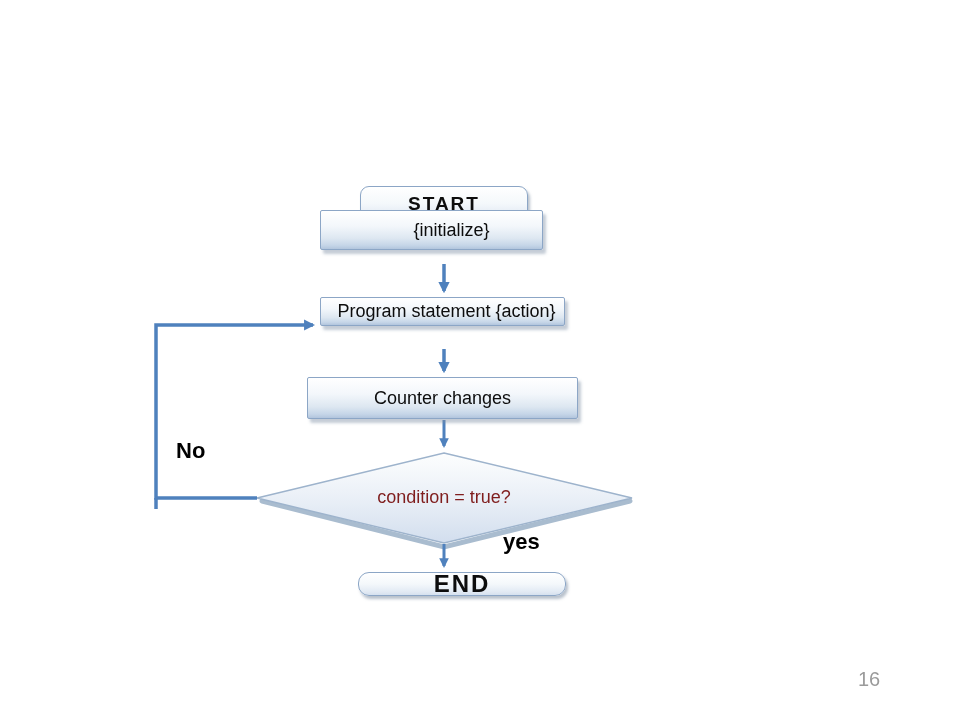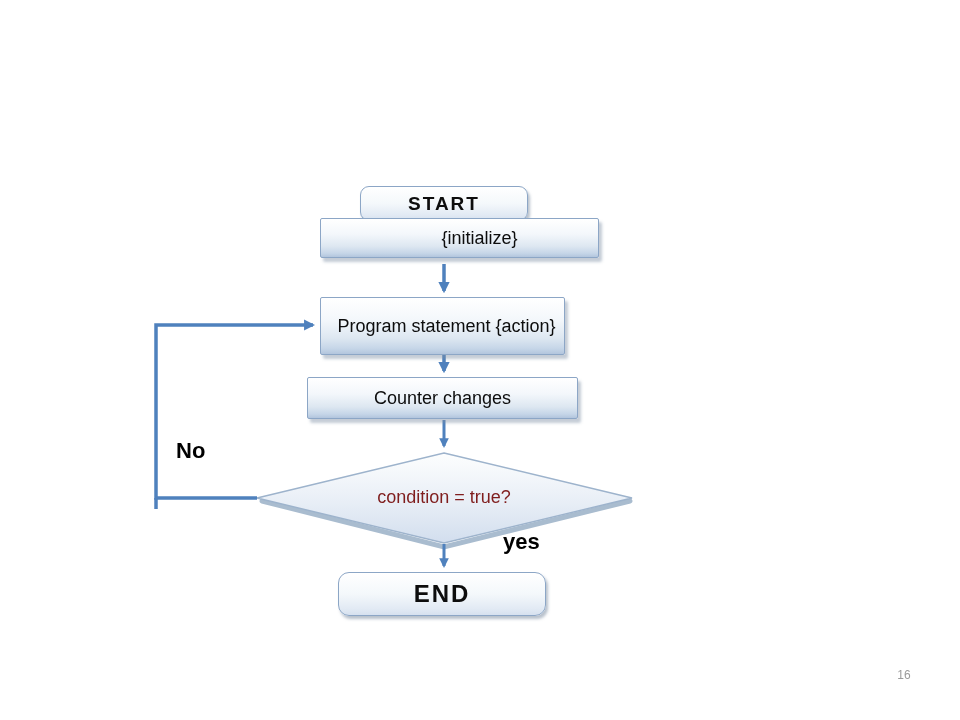--- a/index.html
+++ b/index.html
@@ -44,37 +44,37 @@
     font-size:18px;
   }
   .terminator{
     border:1px solid var(--node-border,#8ca6c6);
     background:linear-gradient(180deg,
       #ffffff 0%, #f4f8fb 50%, #e2eaf4 85%, #d6e1ef 100%);
     box-shadow:2px 3px 3px rgba(125,142,163,0.55);
     font-weight:bold;letter-spacing:2px;
   }
   .node-start{left:360px;top:157px;width:168px;height:35px;border-radius:9px;font-size:19px;margin-top:29px;}
-  .node-end{left:338px;top:572px;width:208px;height:44px;border-radius:11px;font-size:24px;}
-  .node-initialize{left:320px;top:218px;width:279px;height:40px;padding-left:40px;}
-  .node-action{left:320px;top:297px;width:245px;height:58px;padding-left:8px;}
+  .node-end{left:358px;top:572px;width:208px;height:24px;border-radius:11px;font-size:24px;}
+  .node-initialize{left:320px;top:210px;width:223px;height:40px;padding-left:40px;}
+  .node-action{left:320px;top:297px;width:245px;height:29px;padding-left:8px;}
   .node-counter{left:307px;top:377px;width:271px;height:42px;}
   .decision-label{
     position:absolute;left:259px;top:453px;width:370px;height:89px;
     display:flex;align-items:center;justify-content:center;
     font-size:18px;color:#7f1d1d;
   }
   
   .edge-label{position:absolute;font-weight:bold;font-size:22px;color:#000000;}
   .edge-label-no{left:176px;top:438px;}
   .edge-label-yes{left:503px;top:529px;}
   
   .page-number{
-    position:absolute;left:879px;top:668px;width:50px;
-    text-align:center;font-size:12px;color:var(--page-number,#9b9b9b);
+    position:absolute;left:858px;top:668px;width:50px;
+    font-size:20px;color:var(--page-number,#9b9b9b);
   }
 </style>
 </head>
 <body>
 
 <div class="slide">
 
 
   <svg class="connectors" width="960" height="720" viewBox="0 0 960 720">
     <defs>

